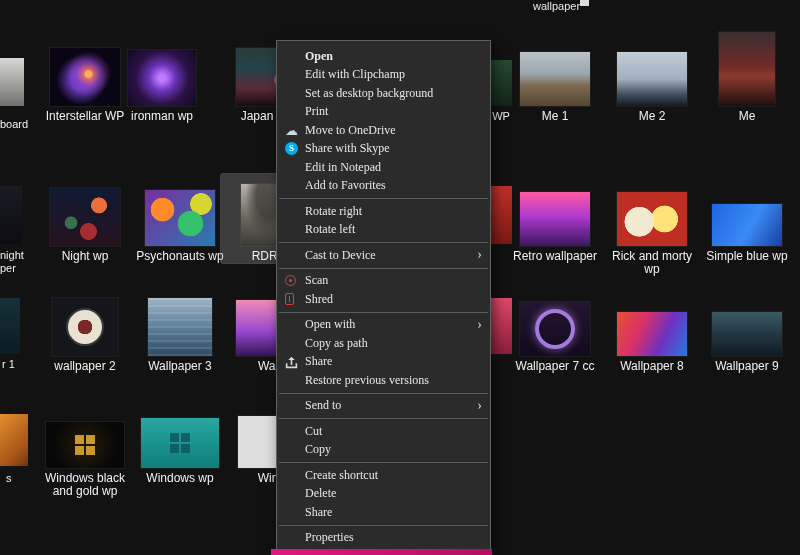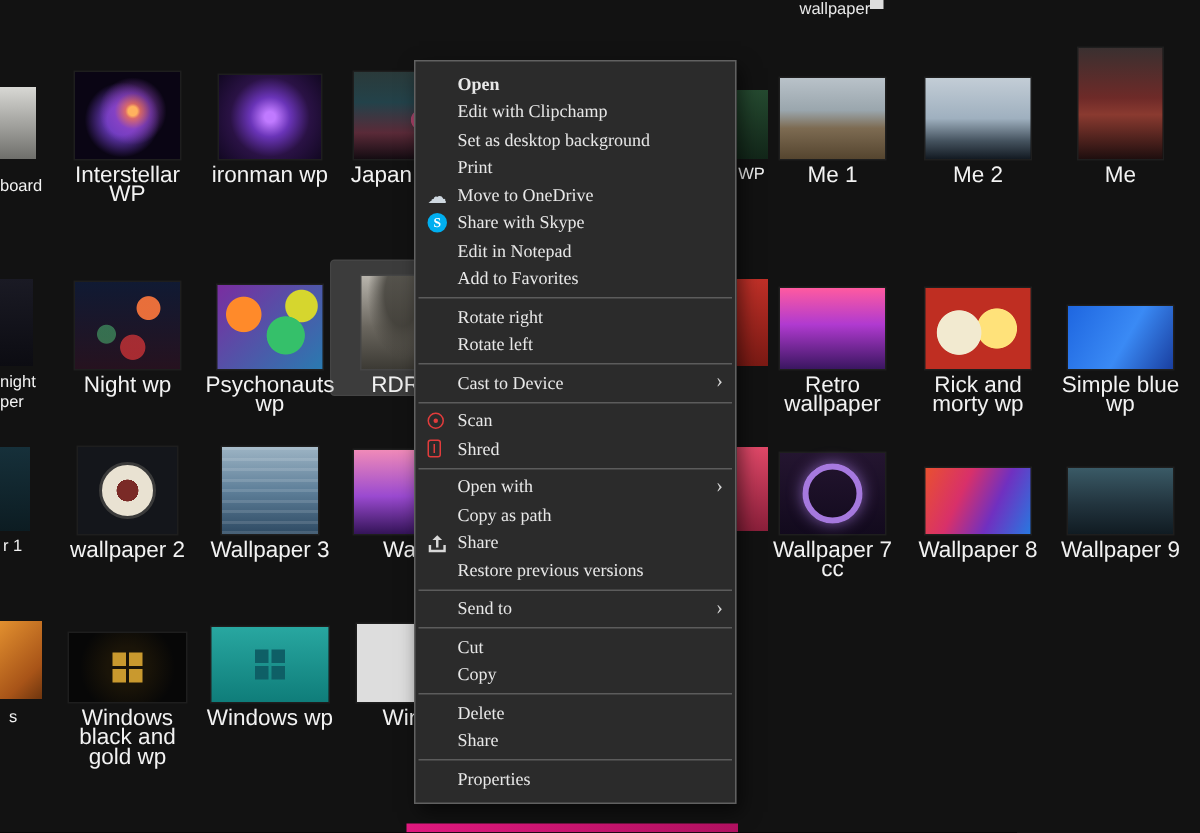--- a/index.html
+++ b/index.html
@@ -7,21 +7,21 @@
           font-family:"Liberation Sans","DejaVu Sans",sans-serif;-webkit-font-smoothing:antialiased;}
 
   
   .title-frag{position:absolute;left:533px;top:0;color:#e9e9e9;font-size:11px;}
   .title-icon{position:absolute;left:580px;top:0;width:9px;height:6px;background:#dcdcdc;}
 
   
   .file{position:absolute;width:94px;}
   .twrap{height:72px;display:flex;align-items:flex-end;justify-content:center;}
   .thumb{box-shadow:0 0 0 1px rgba(255,255,255,.05);}
-  .flabel{margin-top:4px;font-size:15px;line-height:13px;color:#f2f2f2;text-align:center;}
+  .flabel{margin-top:4px;font-size:12px;line-height:13px;color:#f2f2f2;text-align:center;}
   .file.selected{background:rgba(150,150,150,.32);outline:1px solid rgba(200,200,200,.28);border-radius:2px;}
 
   .t-interstellar{background:radial-gradient(circle at 55% 45%,#ffb25e 0 6%,rgba(255,120,80,.75) 10%,rgba(150,70,200,.6) 24%,transparent 45%),radial-gradient(circle at 45% 55%,#6a3bbf 0 20%,transparent 50%),#0a0514;}
   .t-ironman{background:radial-gradient(circle at 50% 50%,#c07aff 0 8%,#6a34b8 30%,#2a1245 60%,#120822 100%);}
   .t-japan{background:radial-gradient(circle at 70% 55%,rgba(255,80,140,.55) 0 12%,transparent 13%),linear-gradient(180deg,#2a3a3a 0%,#23424a 35%,#5a2a38 70%,#140c12 100%);}
   .t-me1{background:linear-gradient(180deg,#b9c2c9 0%,#9aa6ad 40%,#7d6b52 62%,#55452f 100%);}
   .t-me2{background:linear-gradient(180deg,#c3cdd6 0%,#9fb0bf 50%,#44525e 78%,#131a22 100%);}
   .t-me{background:linear-gradient(180deg,#3a3030 0%,#6e2a28 45%,#8a3a30 60%,#1e0e0e 100%);}
   .t-night{background:radial-gradient(circle at 70% 30%,rgba(255,120,60,.9) 0 12%,transparent 13%),radial-gradient(circle at 30% 60%,rgba(80,200,120,.5) 0 10%,transparent 11%),radial-gradient(circle at 55% 75%,rgba(255,60,60,.6) 0 14%,transparent 15%),linear-gradient(180deg,#101a33,#26121f);}
   .t-psycho{background:radial-gradient(circle at 25% 35%,#ff8a2a 0 18%,transparent 19%),radial-gradient(circle at 65% 60%,#35c06a 0 22%,transparent 23%),radial-gradient(circle at 80% 25%,#d6d62e 0 15%,transparent 16%),linear-gradient(135deg,#7a2da0,#2a7ab0);}
@@ -81,21 +81,21 @@
   <div class="sliver" style="left:0;top:58px;width:24px;height:48px;background:linear-gradient(180deg,#d8d8d4,#9a9a96 60%,#6f6f6b);"></div>
   <div class="edge-label" style="left:0;top:118px;width:36px;">board</div>
 
   <div class="file" style="left:38px;top:34px;">
     <div class="twrap">
         <div class="thumb t-interstellar" style="width:70px;height:58px;"></div>
       </div>
     <div class="flabel">Interstellar WP</div>
   </div>
 
-  <div class="file" style="left:133px;top:34px;">
+  <div class="file" style="left:115px;top:34px;">
     <div class="twrap">
         <div class="thumb t-ironman" style="width:68px;height:56px;"></div>
       </div>
     <div class="flabel">ironman wp</div>
   </div>
 
   <div class="file" style="left:221px;top:34px;">
     <div class="twrap">
         <div class="thumb t-japan" style="width:64px;height:58px;"></div>
       </div>
@@ -340,20 +340,23 @@
       </div>
     <div class="msep"></div>
     <div class="mi">
         <span class="ml">Cut</span>
       </div>
     <div class="mi">
         <span class="ml">Copy</span>
       </div>
     <div class="msep"></div>
     <div class="mi">
+        <span class="ml">Create shortcut</span>
+      </div>
+    <div class="mi">
         <span class="ml">Delete</span>
       </div>
     <div class="mi">
         <span class="ml">Share</span>
       </div>
     <div class="msep"></div>
     <div class="mi">
         <span class="ml">Properties</span>
       </div>
   </div>

